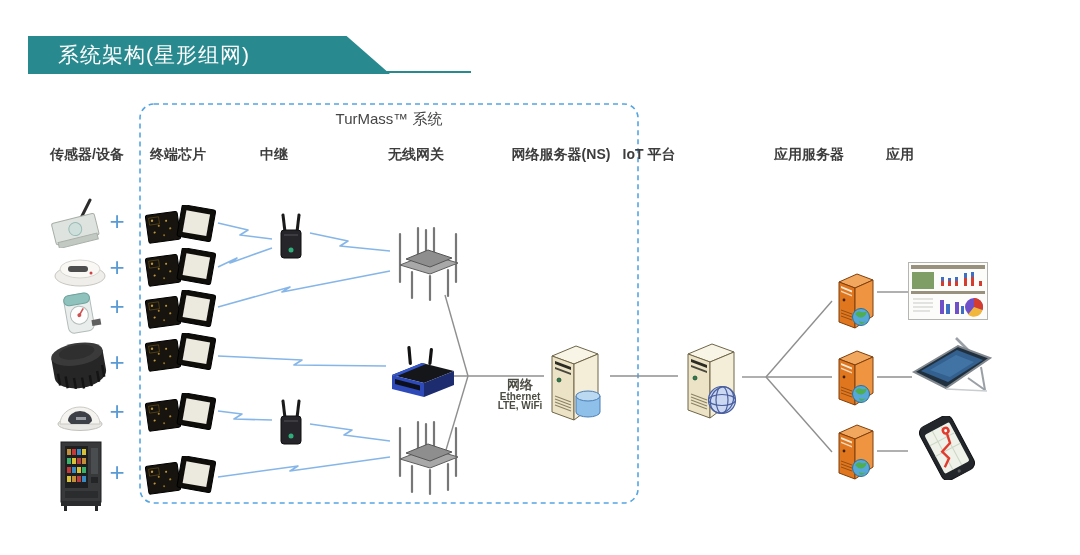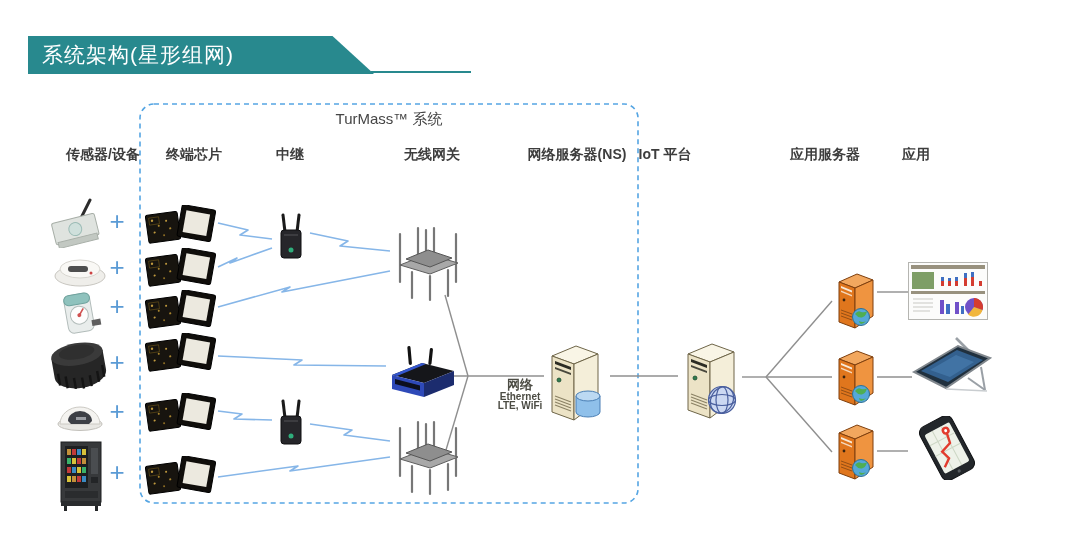--- a/index.html
+++ b/index.html
@@ -1,25 +1,25 @@
 <!DOCTYPE html>
 <html><head>
 <meta charset="utf-8">
 <style>
   html,body{margin:0;padding:0;background:#fff;}
   .stage{position:relative;width:1080px;height:555px;background:#fff;overflow:hidden;
          font-family:"Liberation Sans","DejaVu Sans",sans-serif;}
   .abs{position:absolute;}
   .banner{left:28px;top:36px;width:346px;height:38px;
           clip-path:polygon(0 0,88% 0,100% 100%,0 100%);
-          display:flex;align-items:center;padding-left:0;}
+          display:flex;align-items:center;padding-left:16px;}
   .banner-text{color:#fff;font-size:21px;letter-spacing:1px;padding-left:14px;white-space:nowrap;}
   .banner-tail{left:371px;top:71px;width:100px;height:2px;}
   .col-header{top:146px;transform:translateX(-50%);font-size:14px;font-weight:600;
-              color:#3d3d3d;white-space:nowrap;margin-left:16px;}
+              color:#3d3d3d;white-space:nowrap;}
   .turmass-label{left:389px;top:110px;transform:translateX(-50%);font-size:15px;
                  color:#454545;white-space:nowrap;}
   .plus{width:22px;text-align:center;font-size:26px;font-weight:200;line-height:28px;}
   .netlabel{left:490px;top:334px;width:60px;text-align:center;color:#4c4c44;margin-top:43px;}
   .netlabel .t{font-size:13px;font-weight:700;line-height:15px;}
   .netlabel .s{font-size:10px;line-height:9px;font-weight:600;}
   svg{display:block;}
 </style>
 </head>
 <body>

